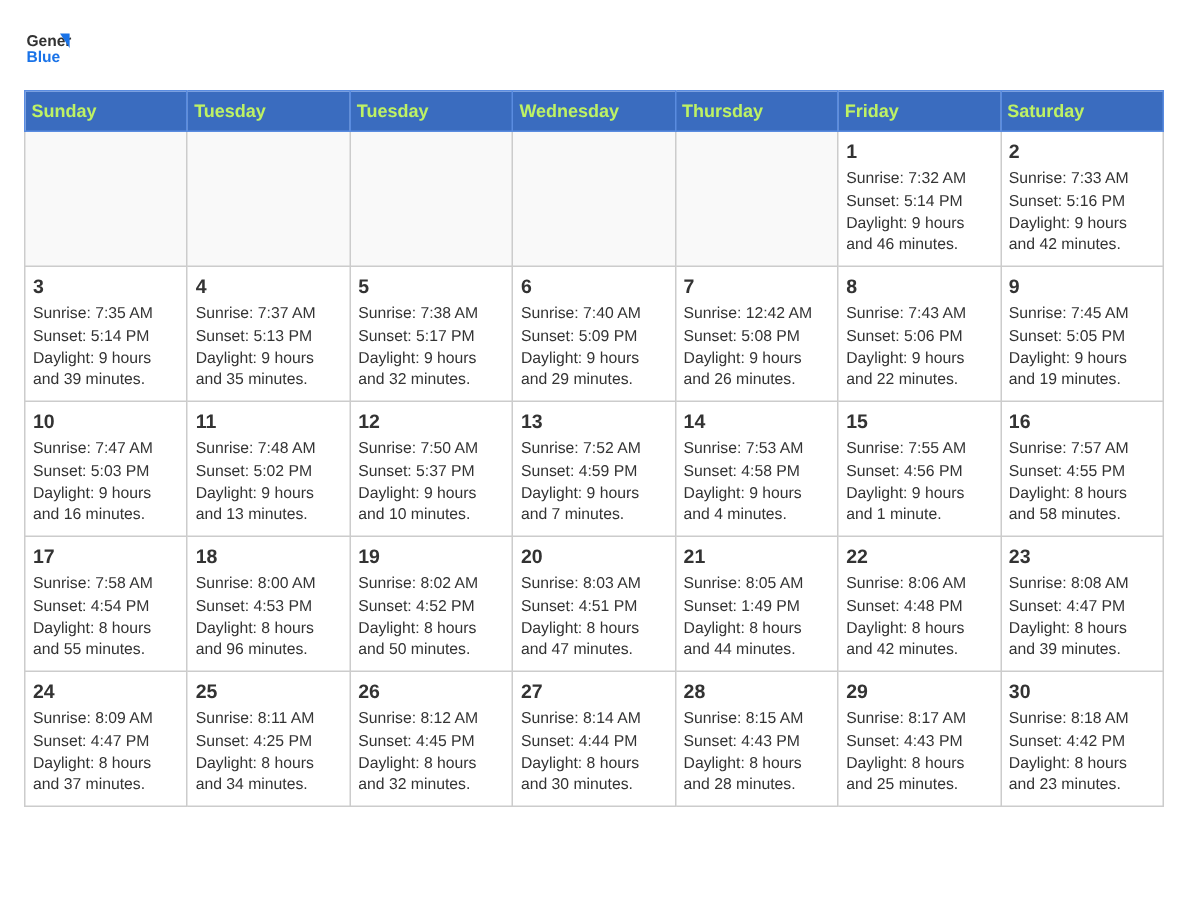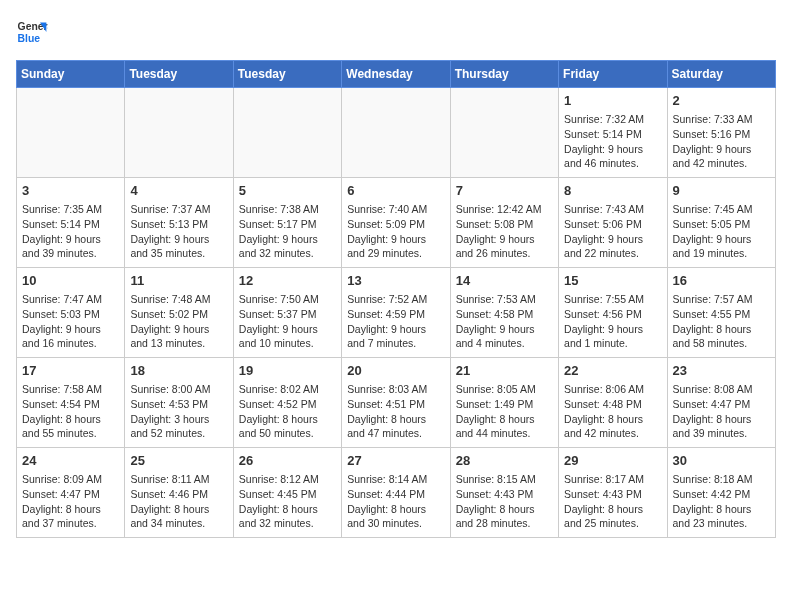--- a/index.html
+++ b/index.html
@@ -37,21 +37,21 @@
       font-size: 16px;
       color: #555;
     }
     .calendar {
       width: 100%;
       border-collapse: collapse;
       font-size: 11px;
     }
     .calendar th {
       background: #3a6cbf;
-      color: #ffffff;
+      color: #bef264;
       padding: 6px 4px;
       text-align: left;
       font-size: 12px;
       font-weight: bold;
       border: 1px solid #5a8ce0;
     }
     .calendar td {
       vertical-align: top;
       padding: 4px 5px;
       border: 1px solid #ccc;
@@ -221,21 +221,21 @@
         <td>
           <span class="day-num">17</span>
           <div class="day-info">Sunrise: 7:58 AM</div>
           <div class="day-info">Sunset: 4:54 PM</div>
           <div class="day-info">Daylight: 8 hours and 55 minutes.</div>
         </td>
         <td>
           <span class="day-num">18</span>
           <div class="day-info">Sunrise: 8:00 AM</div>
           <div class="day-info">Sunset: 4:53 PM</div>
-          <div class="day-info">Daylight: 3 hours and 52 minutes.</div>
+          <div class="day-info">Daylight: 8 hours and 96 minutes.</div>
         </td>
         <td>
           <span class="day-num">19</span>
           <div class="day-info">Sunrise: 8:02 AM</div>
           <div class="day-info">Sunset: 4:52 PM</div>
           <div class="day-info">Daylight: 8 hours and 50 minutes.</div>
         </td>
         <td>
           <span class="day-num">20</span>
           <div class="day-info">Sunrise: 8:03 AM</div>
@@ -264,21 +264,21 @@
       <tr>
         <td>
           <span class="day-num">24</span>
           <div class="day-info">Sunrise: 8:09 AM</div>
           <div class="day-info">Sunset: 4:47 PM</div>
           <div class="day-info">Daylight: 8 hours and 37 minutes.</div>
         </td>
         <td>
           <span class="day-num">25</span>
           <div class="day-info">Sunrise: 8:11 AM</div>
-          <div class="day-info">Sunset: 4:46 PM</div>
+          <div class="day-info">Sunset: 4:25 PM</div>
           <div class="day-info">Daylight: 8 hours and 34 minutes.</div>
         </td>
         <td>
           <span class="day-num">26</span>
           <div class="day-info">Sunrise: 8:12 AM</div>
           <div class="day-info">Sunset: 4:45 PM</div>
           <div class="day-info">Daylight: 8 hours and 32 minutes.</div>
         </td>
         <td>
           <span class="day-num">27</span>

